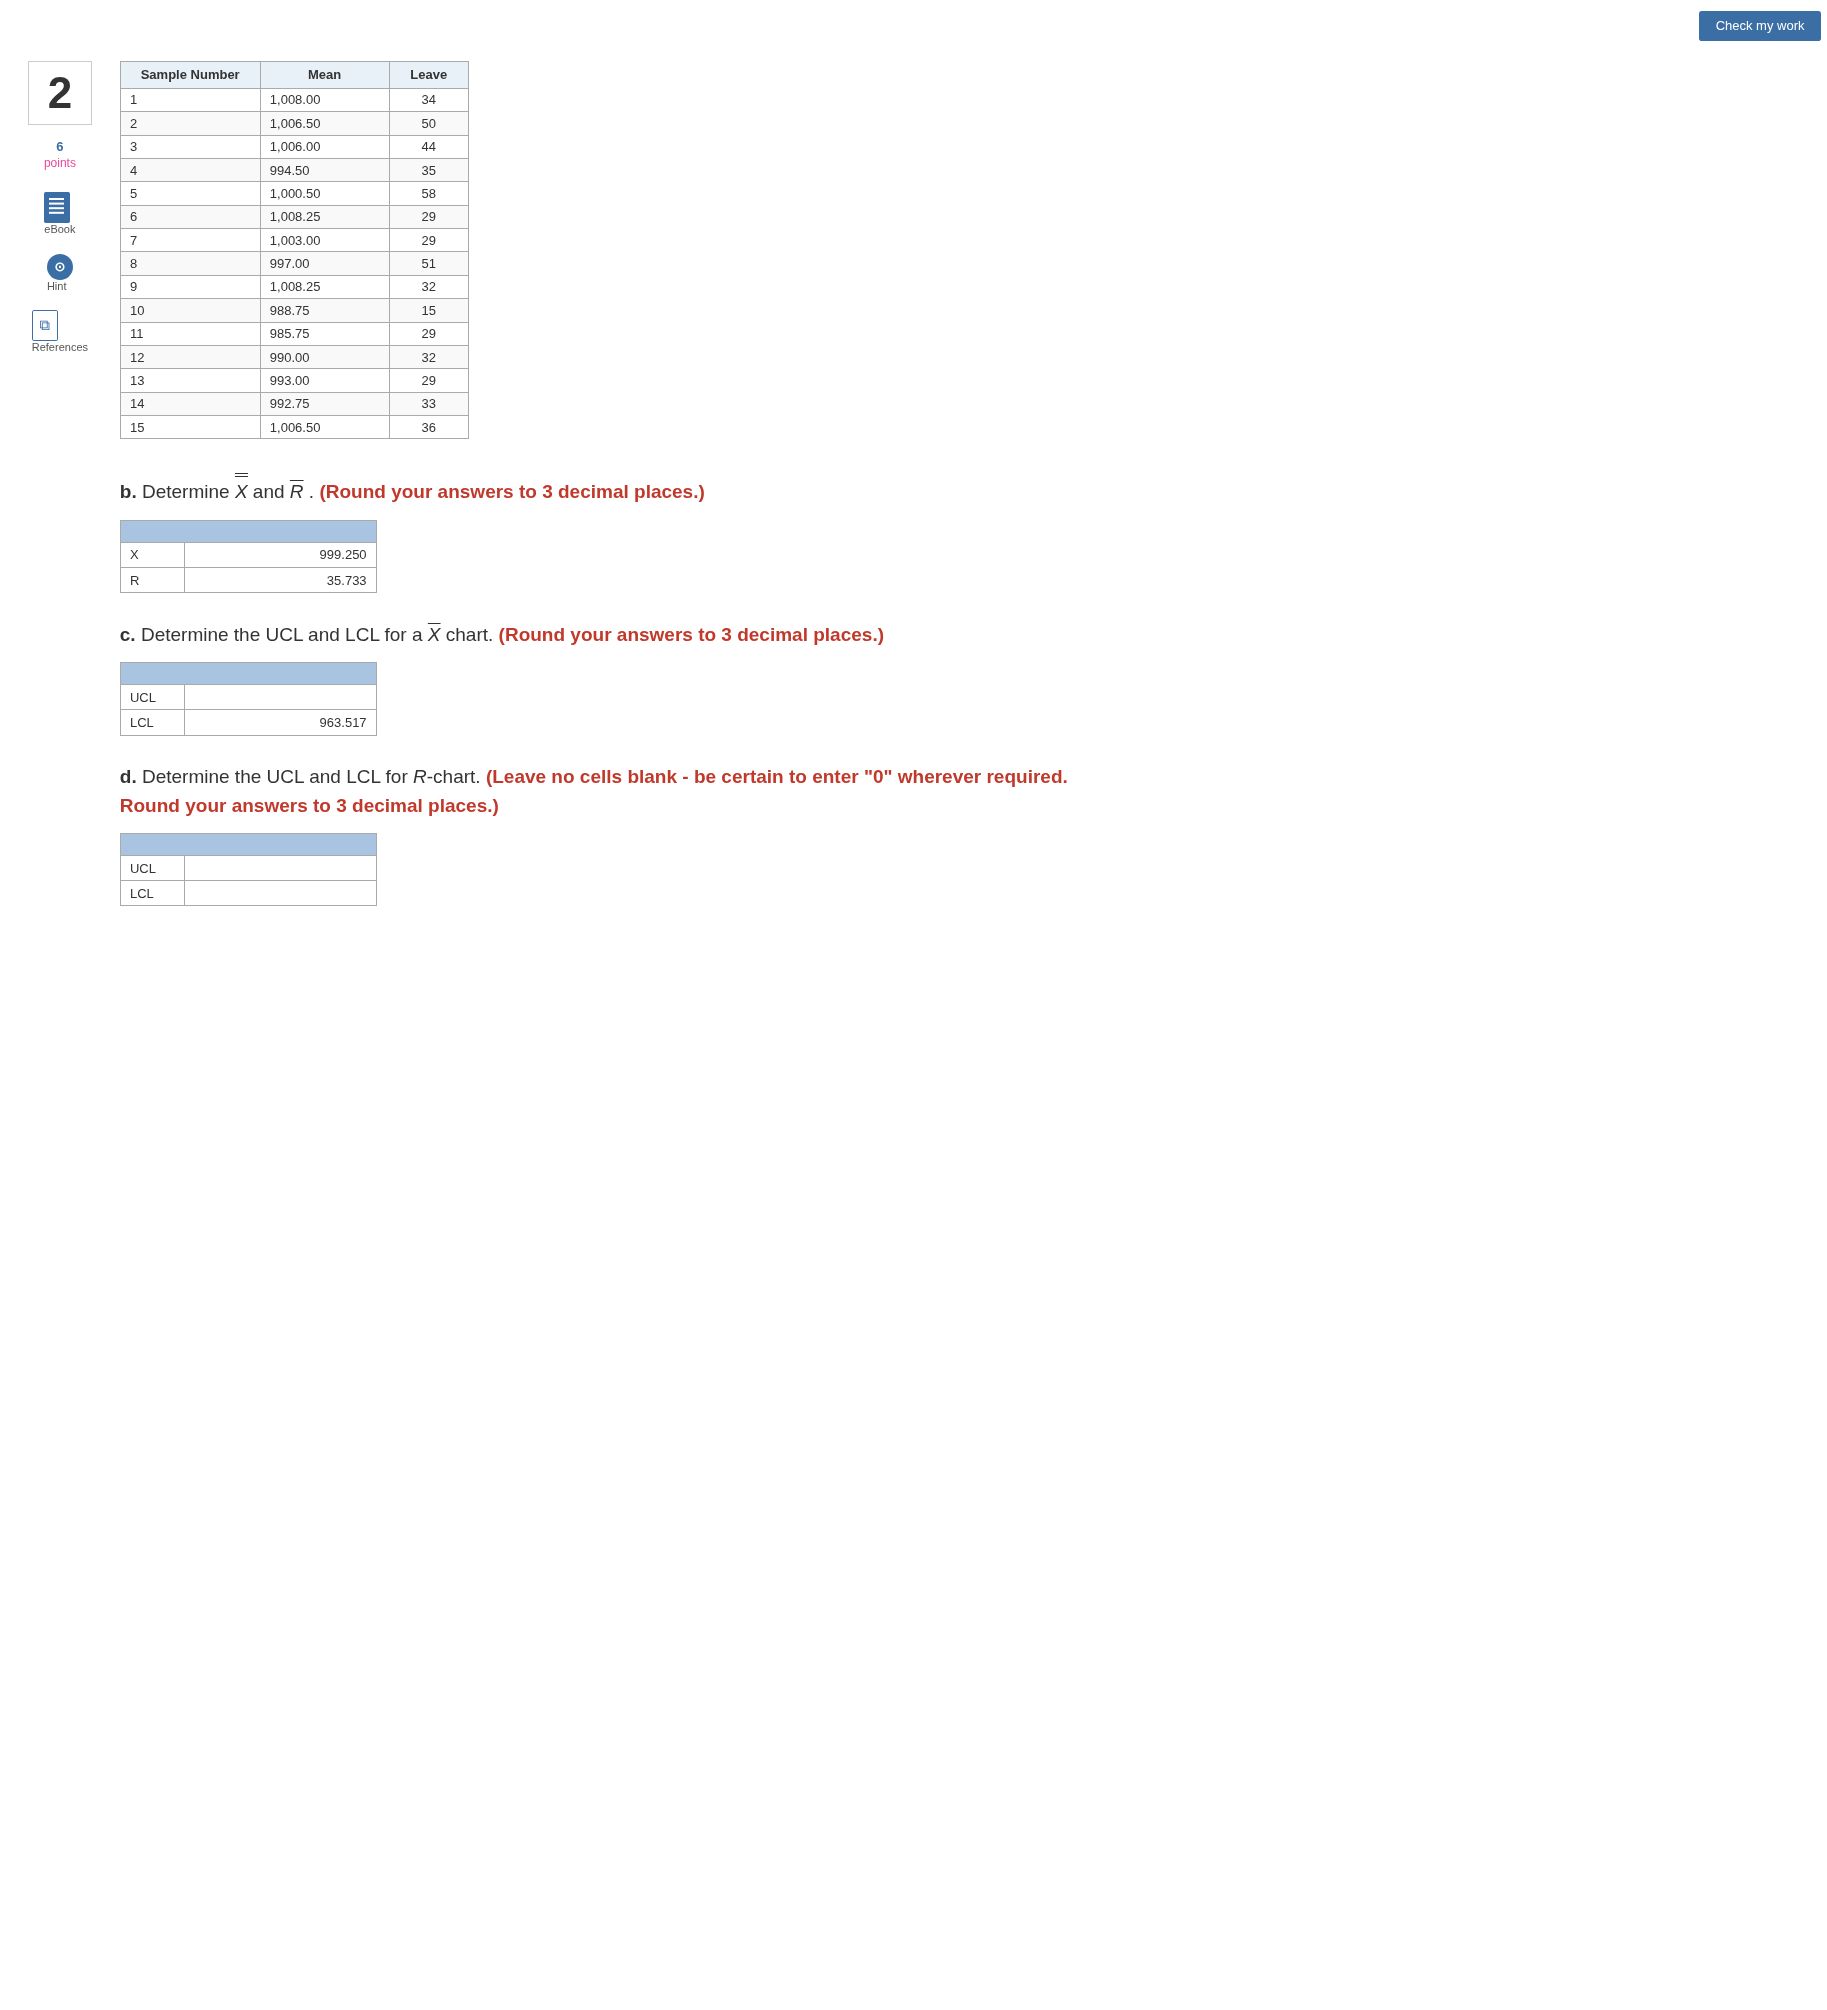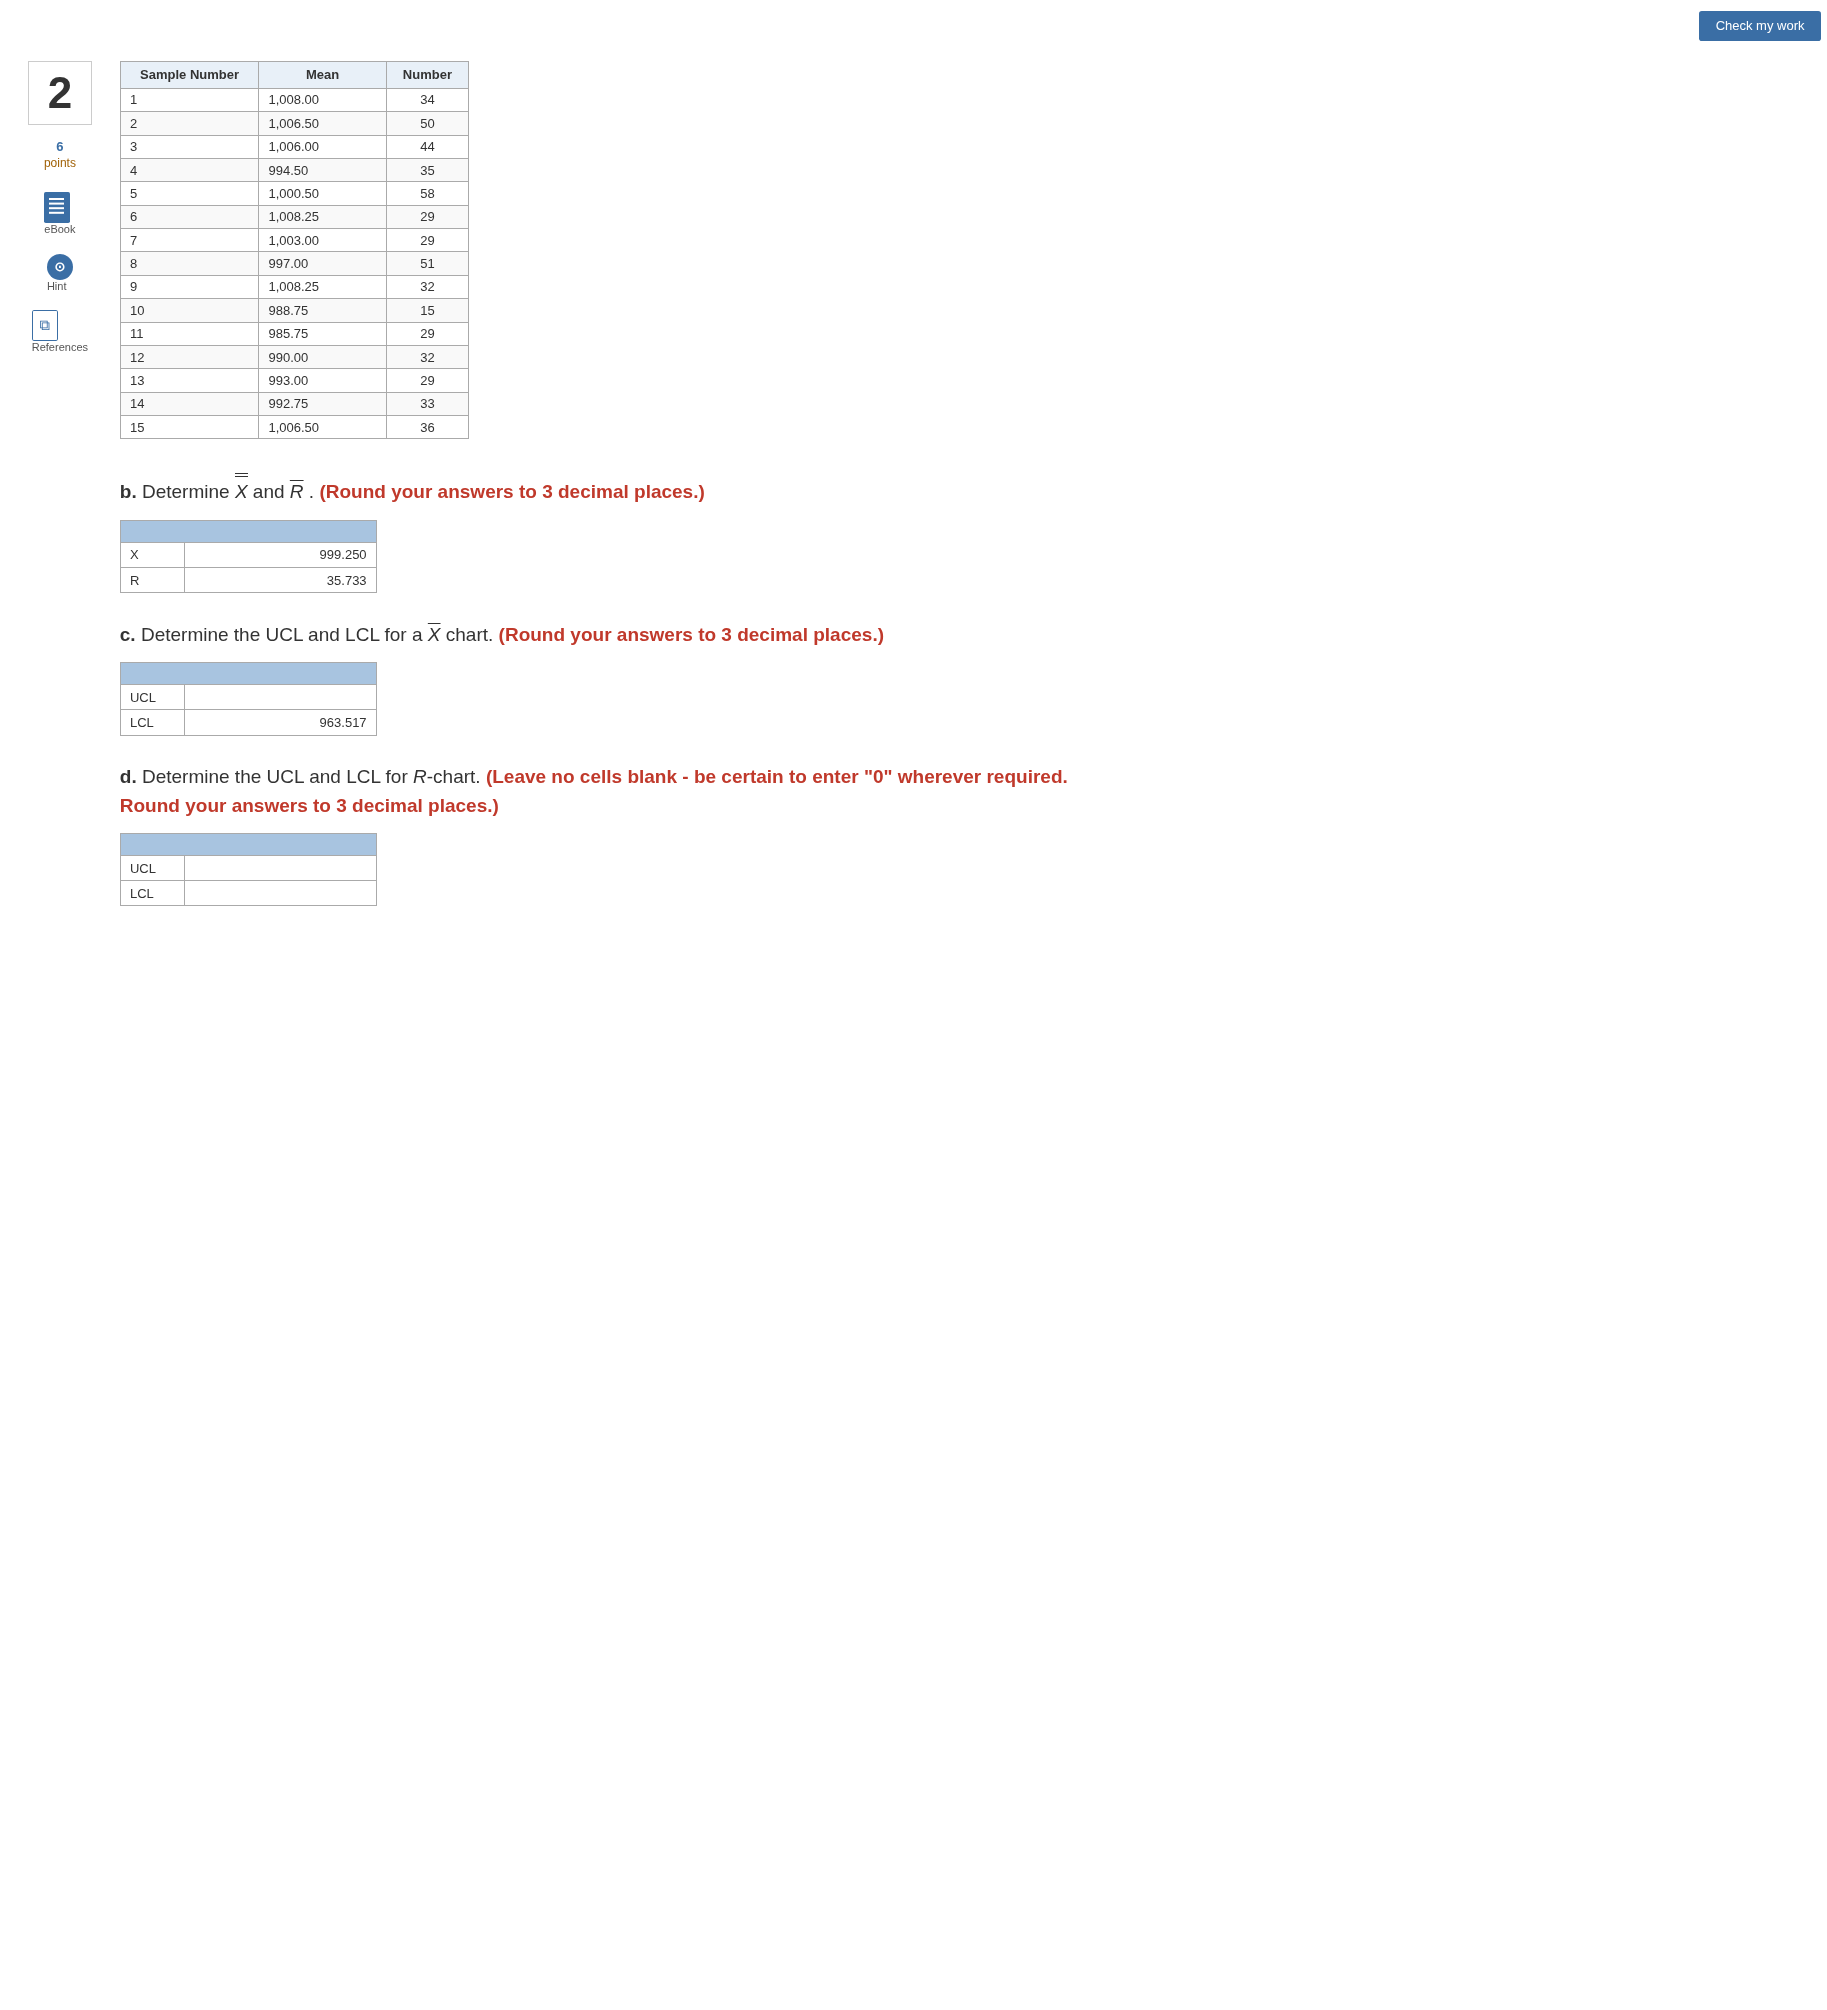--- a/index.html
+++ b/index.html
@@ -55,21 +55,21 @@
 
     .points-label {
       color: #3a6ea5;
       font-size: 13px;
       font-weight: bold;
       margin-bottom: 1.8px;
     }
 
     .points-text {
       font-size: 12px;
-      color: #a16207;
+      color: #ec4899;
       margin-bottom: 22px;
     }
 
     .sidebar-item {
       display: flex;
       flex-direction: column;
       align-items: flex-start;
       margin-bottom: 18.4px;
       cursor: pointer;
     }
@@ -262,21 +262,21 @@
     </div>
   </div>
 
   <div class="content">
 
     <table class="data-table">
       <thead>
         <tr>
           <th>Sample Number</th>
           <th>Mean</th>
-          <th>Number</th>
+          <th>Leave</th>
         </tr>
       </thead>
       <tbody id="data-table-body">
       <tr>
       <td>1</td>
       <td>1,008.00</td>
       <td>34</td>
     </tr>
           <tr>
       <td>2</td>

